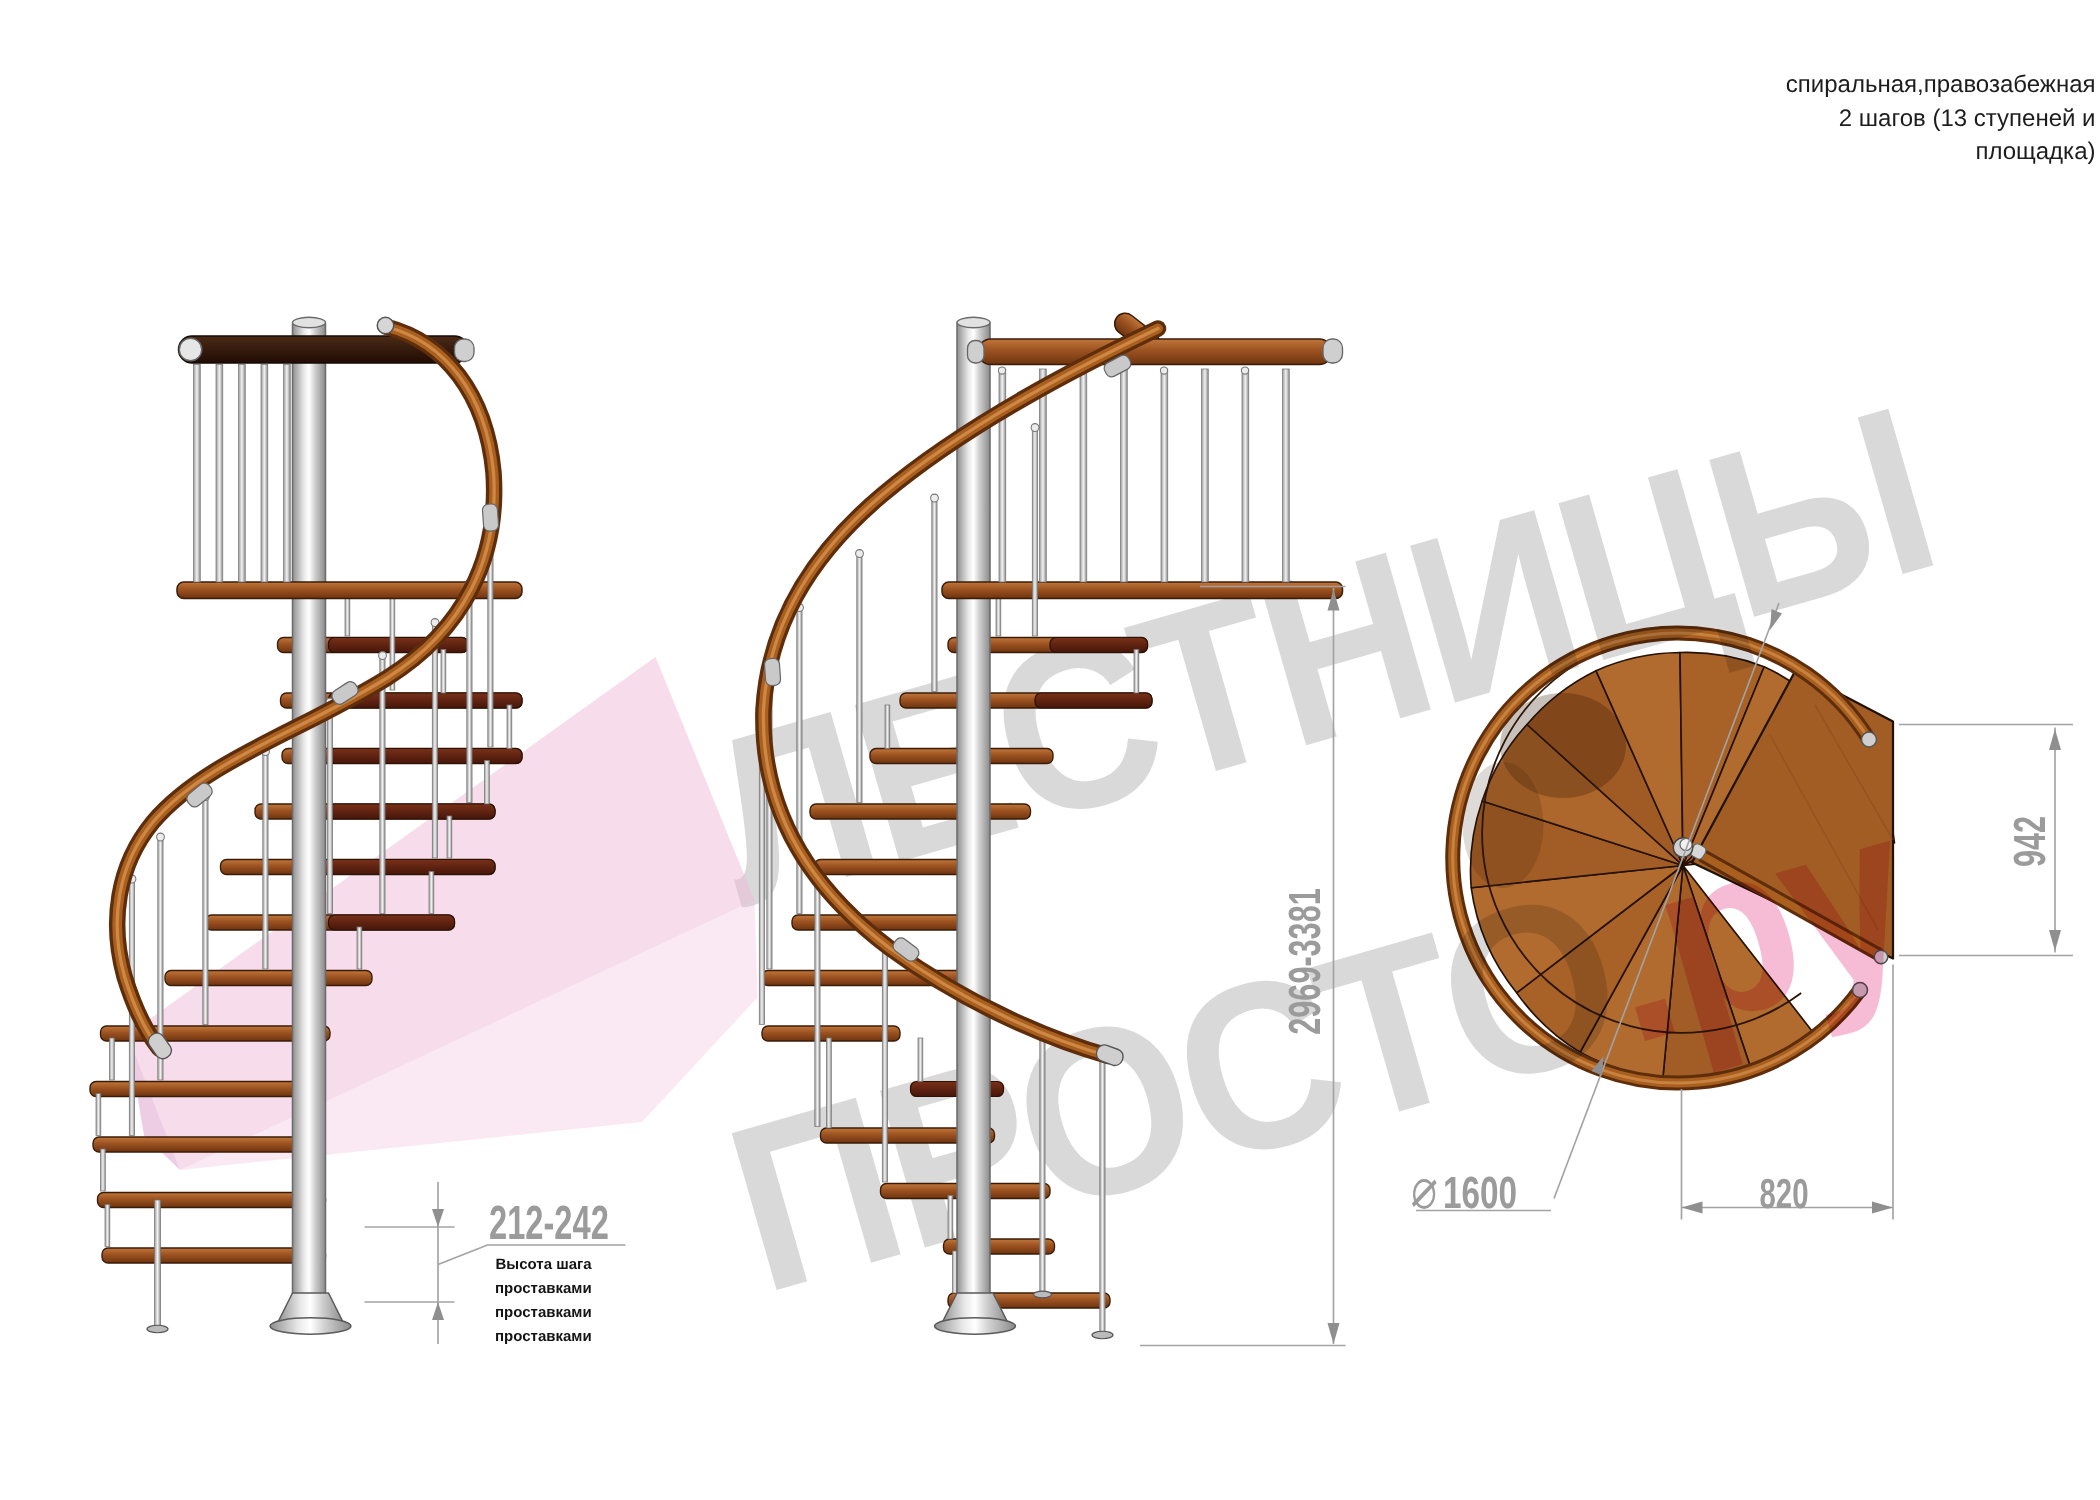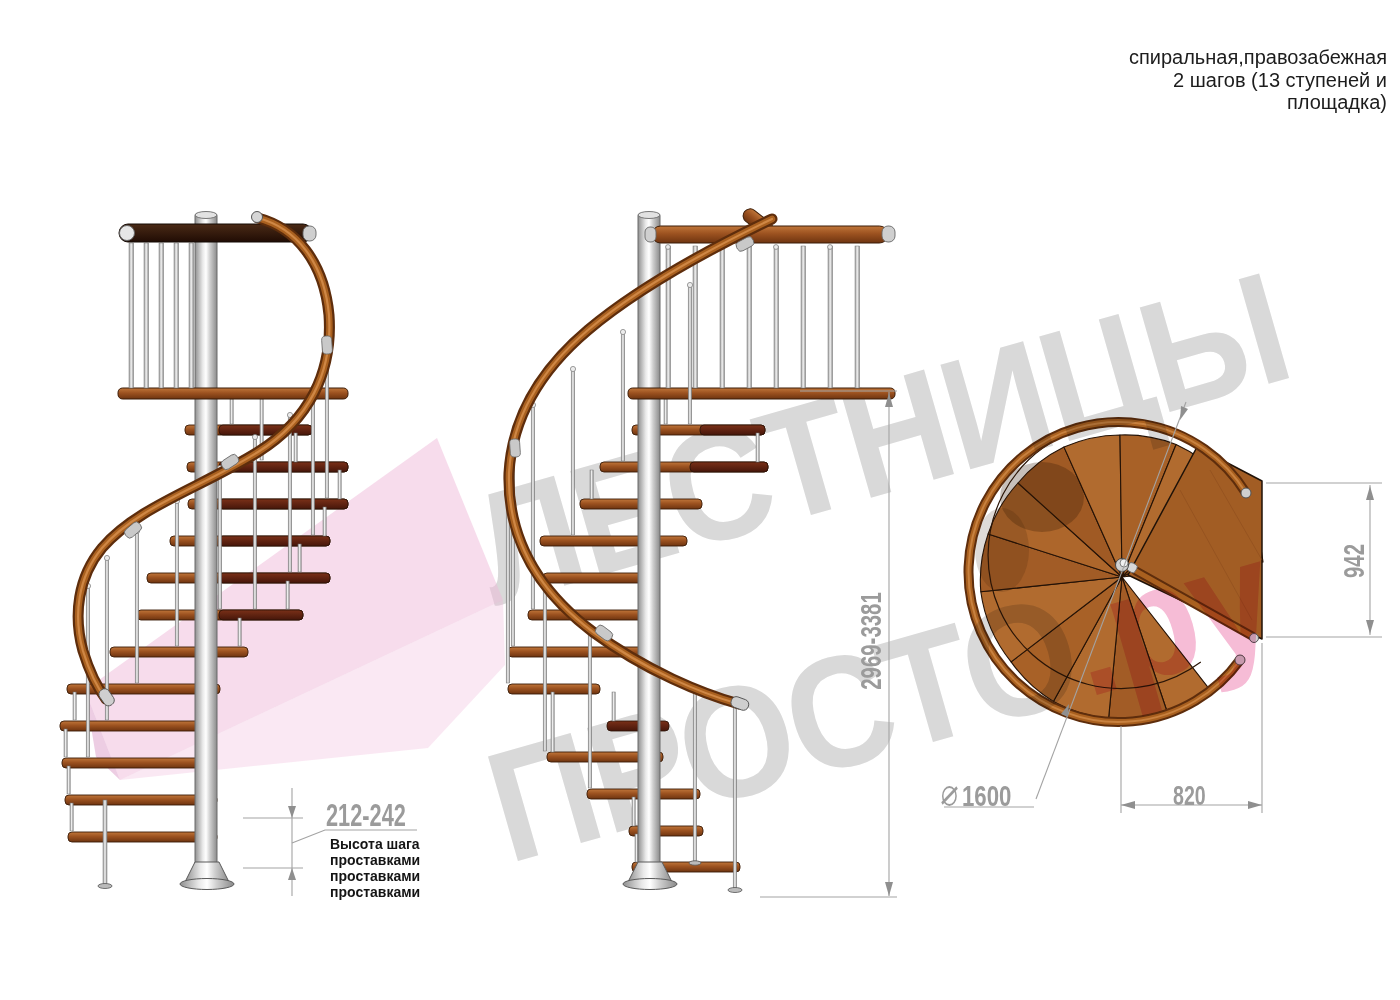--- a/index.html
+++ b/index.html
@@ -1,32 +1,32 @@
 <!DOCTYPE html>
 <html><head>
 <meta charset="utf-8">
 <style>
   html,body{margin:0;padding:0;background:#fff;}
   #canvas{position:relative;width:1400px;height:1000px;background:#ffffff;overflow:hidden;
           font-family:"Liberation Sans",sans-serif;}
   #canvas svg{position:absolute;left:0;top:0;}
   .abs{position:absolute;}
   
-  #title-block{right:13px;top:46px;text-align:right;font-size:20px;line-height:22.5px;
+  #title-block{right:3px;top:46px;text-align:right;font-size:16px;line-height:22.5px;
                color:#1d1d1d;font-weight:500;}
   
   .wm{font-weight:bold;color:#d9d9d9;white-space:nowrap;mix-blend-mode:multiply;
       letter-spacing:-3px;text-align:center;}
   #wm-line1{left:420px;top:348px;width:920px;font-size:158px;transform:rotate(-16deg) scaleX(0.93);}
   #wm-line2{left:390px;top:610px;width:980px;font-size:158px;transform:rotate(-16deg) scaleX(0.93);}
   .wm-pink{color:#f6bcd6;}
   
   .dim{color:#9b9b9b;font-weight:bold;white-space:nowrap;}
   #dim-step-height{left:326px;top:797px;font-size:32px;transform:scaleX(0.68);transform-origin:0 0;}
-  #dim-note{left:330px;top:836px;font-size:14px;line-height:16px;color:#141414;font-weight:600;}
+  #dim-note{left:330px;top:836px;font-size:10px;line-height:16px;color:#141414;font-weight:600;text-align:right;}
   #dim-total-height{left:791px;top:624px;width:160px;height:34px;text-align:center;font-size:30px;
                     transform:rotate(-90deg) scaleX(0.68);}
   #dim-942{left:1294px;top:544px;width:120px;height:34px;text-align:center;font-size:30px;
            transform:rotate(-90deg) scaleX(0.68);}
   #dim-diameter{left:942px;top:779px;font-size:30px;transform:scaleX(0.74);transform-origin:0 0;
                 display:flex;align-items:center;}
   #dim-820{left:1173px;top:780px;font-size:28px;transform:scaleX(0.70);transform-origin:0 0;}
   .dia-icon{display:inline-block;width:16px;height:16px;border:2.5px solid #9b9b9b;
             border-radius:50%;position:relative;margin-right:7px;}
   .dia-icon::after{content:"";position:absolute;left:-5px;top:6.3px;width:26px;height:2.5px;

